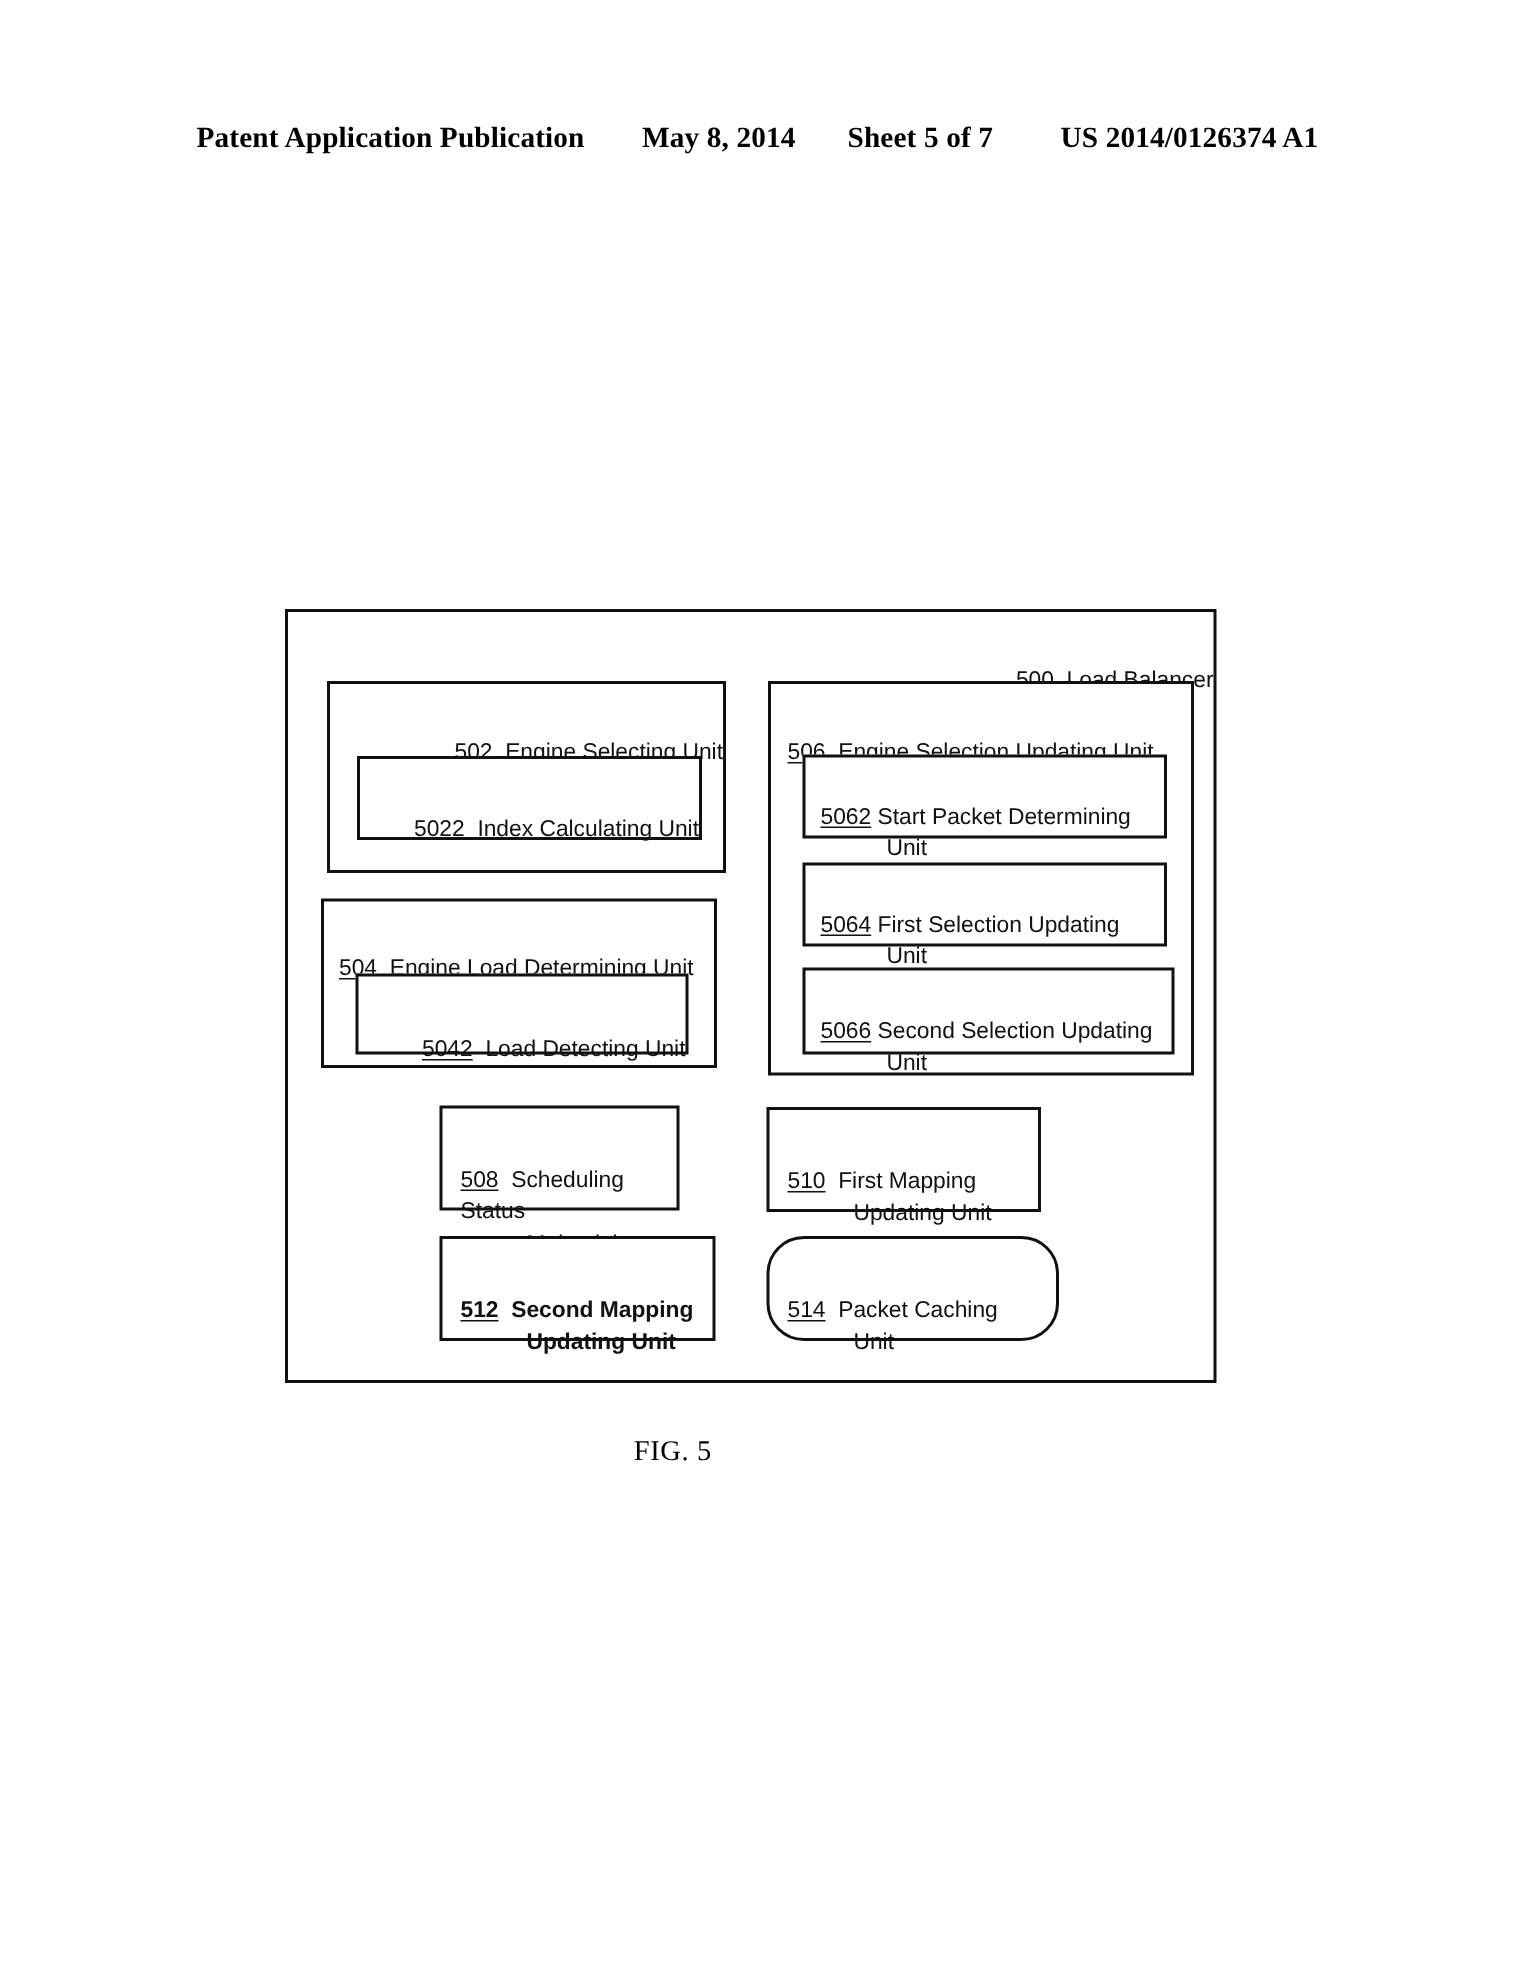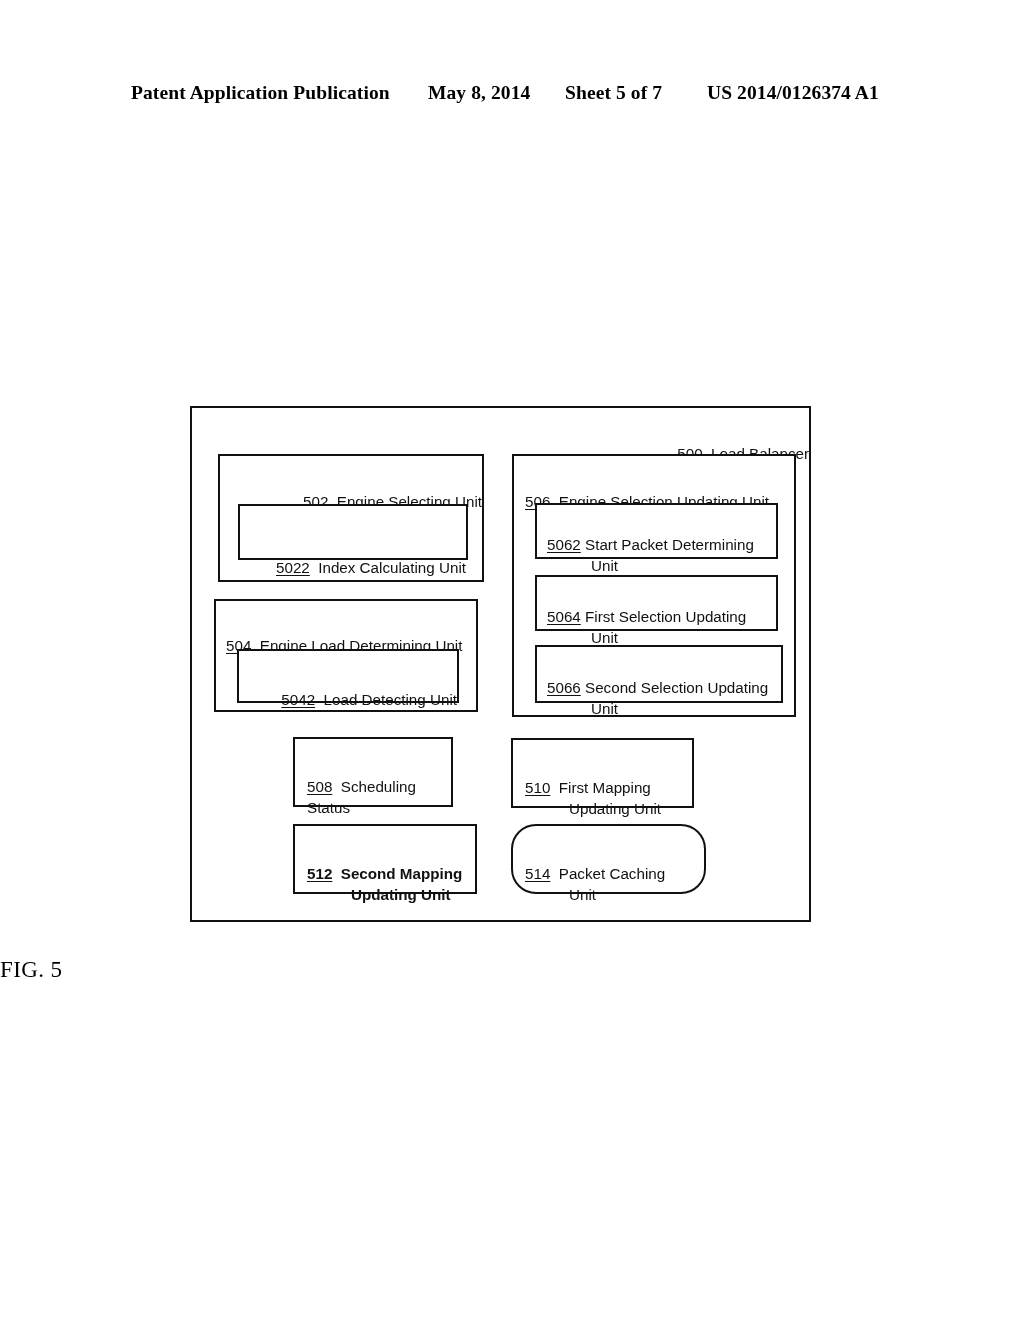--- a/index.html
+++ b/index.html
@@ -80,23 +80,23 @@
     display: block;
     padding-left: 44px;
   }
 
   
   .fig-caption {
     position: absolute;
     left: 0;
     top: 957px;
     width: 897px;
-    text-align: left;
+    text-align: center;
     font-family: "Liberation Serif", serif;
-    font-size: 23px;
+    font-size: 19px;
     letter-spacing: 0.4px;
   }
 </style>
 </head>
 <body>
 
 <div class="page-header">
   <span class="hdr-pub">Patent Application Publication</span>
   <span class="hdr-date">May 8, 2014</span>
   <span class="hdr-sheet">Sheet 5 of 7</span>
@@ -110,21 +110,21 @@
     <div class="lbl lbl-center" style="top:13px;">
       <span class="ref">500</span><span>&nbsp; </span><span>Load Balancer</span>
     </div>
 
     <div class="box" style="left:26px; top:46px; width:266px; height:128px;">
       <div class="lbl lbl-center" style="top:13px;">
         <span class="ref">502</span><span>&nbsp; </span><span>Engine Selecting Unit</span>
       </div>
 
       <div class="box" style="left:18px; top:48px; width:230px; height:56px;">
-        <div class="lbl lbl-center" style="top:29px;">
+        <div class="lbl lbl-center" style="top:14px;">
           <span class="ref">5022</span><span>&nbsp; </span><span>Index Calculating Unit</span>
         </div>
       </div>
     </div>
 
     <div class="box" style="left:22px; top:191px; width:264px; height:113px;">
       <div class="lbl lbl-left" style="left:10px; top:12px;">
         <span class="ref">504</span><span>&nbsp; </span><span>Engine Load Determining Unit</span>
       </div>
 

